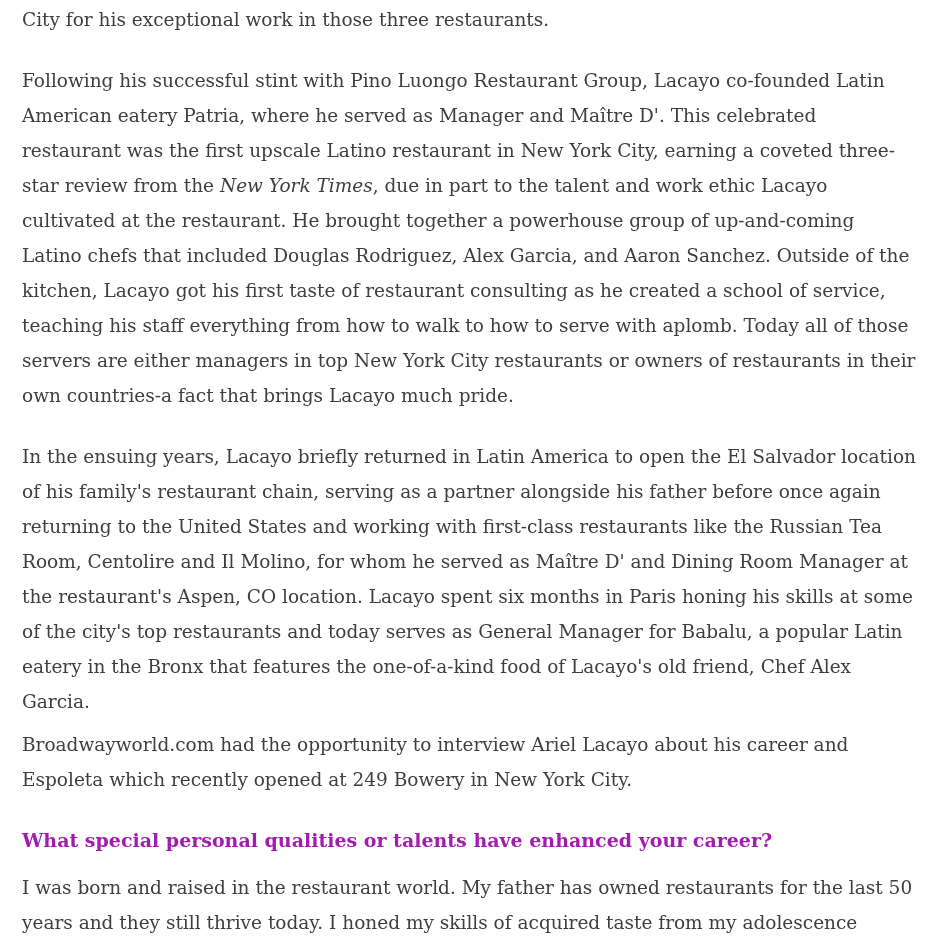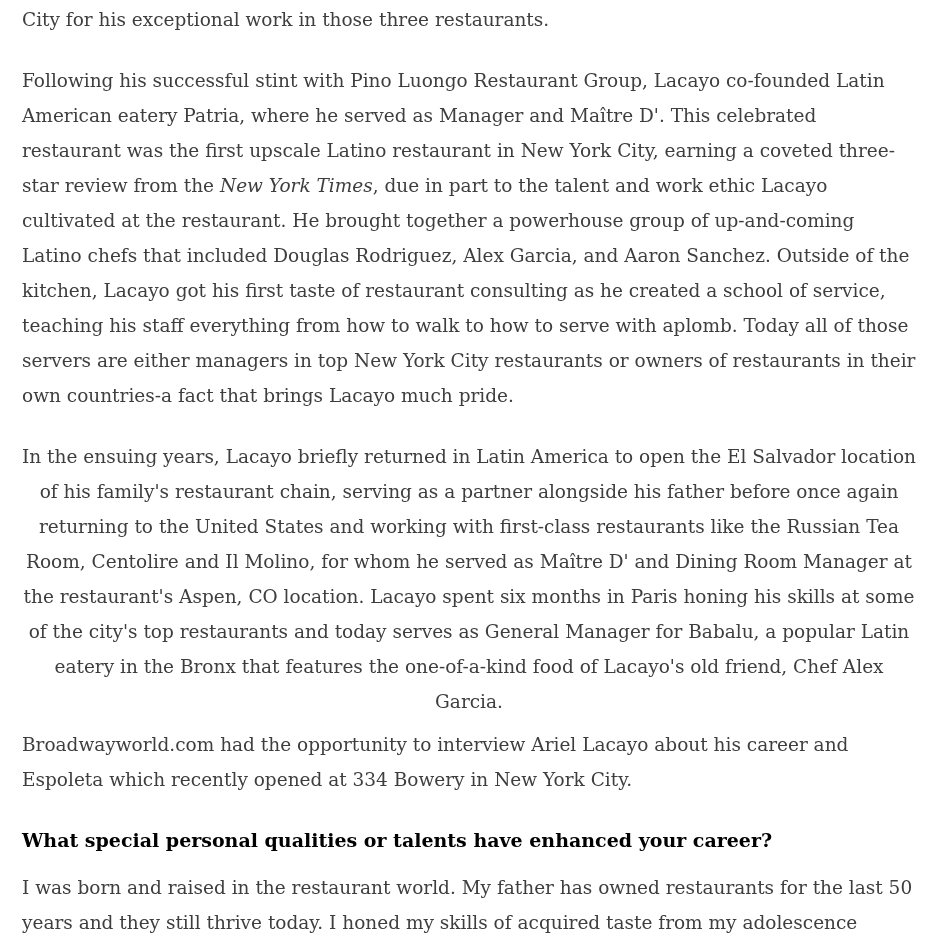--- a/index.html
+++ b/index.html
@@ -22,43 +22,42 @@
     font-size: 18.5px;
     line-height: 35px;
     color: #3e3e3e;
     text-align: left;
   }
   .article p {
     margin: 0 0 26px 0;
   }
   .article p.para-tight-bottom {
     margin-bottom: 8px;
-    text-align: center;
   }
   .article em {
   }
   .question {
     font-family: "DejaVu Serif", serif;
     font-size: 19px;
     font-weight: bold;
-    color: #000000;
+    color: #a21caf;
     line-height: 35px;
     margin: 14px 0 12px 0;
   }
 </style>
 </head>
 <body>
 
 <div class="article">
 
   <p>City for his exceptional work in those three restaurants.</p>
 
   <p><span>Following his successful stint with Pino Luongo Restaurant Group, Lacayo co-founded Latin American eatery Patria, where he served as Manager and Maître D'. This celebrated restaurant was the first upscale Latino restaurant in New York City, earning a coveted three-star review from the </span><em>New York Times</em><span>, due in part to the talent and work ethic Lacayo cultivated at the restaurant. He brought together a powerhouse group of up-and-coming Latino chefs that included Douglas Rodriguez, Alex Garcia, and Aaron Sanchez. Outside of the kitchen, Lacayo got his first taste of restaurant consulting as he created a school of service, teaching his staff everything from how to walk to how to serve with aplomb. Today all of those servers are either managers in top New York City restaurants or owners of restaurants in their own countries-a fact that brings Lacayo much pride.</span></p>
 
   <p class="para-tight-bottom">In the ensuing years, Lacayo briefly returned in Latin America to open the El Salvador location of his family's restaurant chain, serving as a partner alongside his father before once again returning to the United States and working with first-class restaurants like the Russian Tea Room, Centolire and Il Molino, for whom he served as Maître D' and Dining Room Manager at the restaurant's Aspen, CO location. Lacayo spent six months in Paris honing his skills at some of the city's top restaurants and today serves as General Manager for Babalu, a popular Latin eatery in the Bronx that features the one-of-a-kind food of Lacayo's old friend, Chef Alex Garcia.</p>
 
-  <p>Broadwayworld.com had the opportunity to interview Ariel Lacayo about his career and Espoleta which recently opened at 334 Bowery in New York City.</p>
+  <p>Broadwayworld.com had the opportunity to interview Ariel Lacayo about his career and Espoleta which recently opened at 249 Bowery in New York City.</p>
 
   <h2 class="question">What special personal qualities or talents have enhanced your career?</h2>
 
   <p>I was born and raised in the restaurant world. My father has owned restaurants for the last 50 years and they still thrive today. I honed my skills of acquired taste from my adolescence onward to my adulthood. I am also well travelled and have learned as much about wines from</p>
 
 </div>
 
 </body></html>

